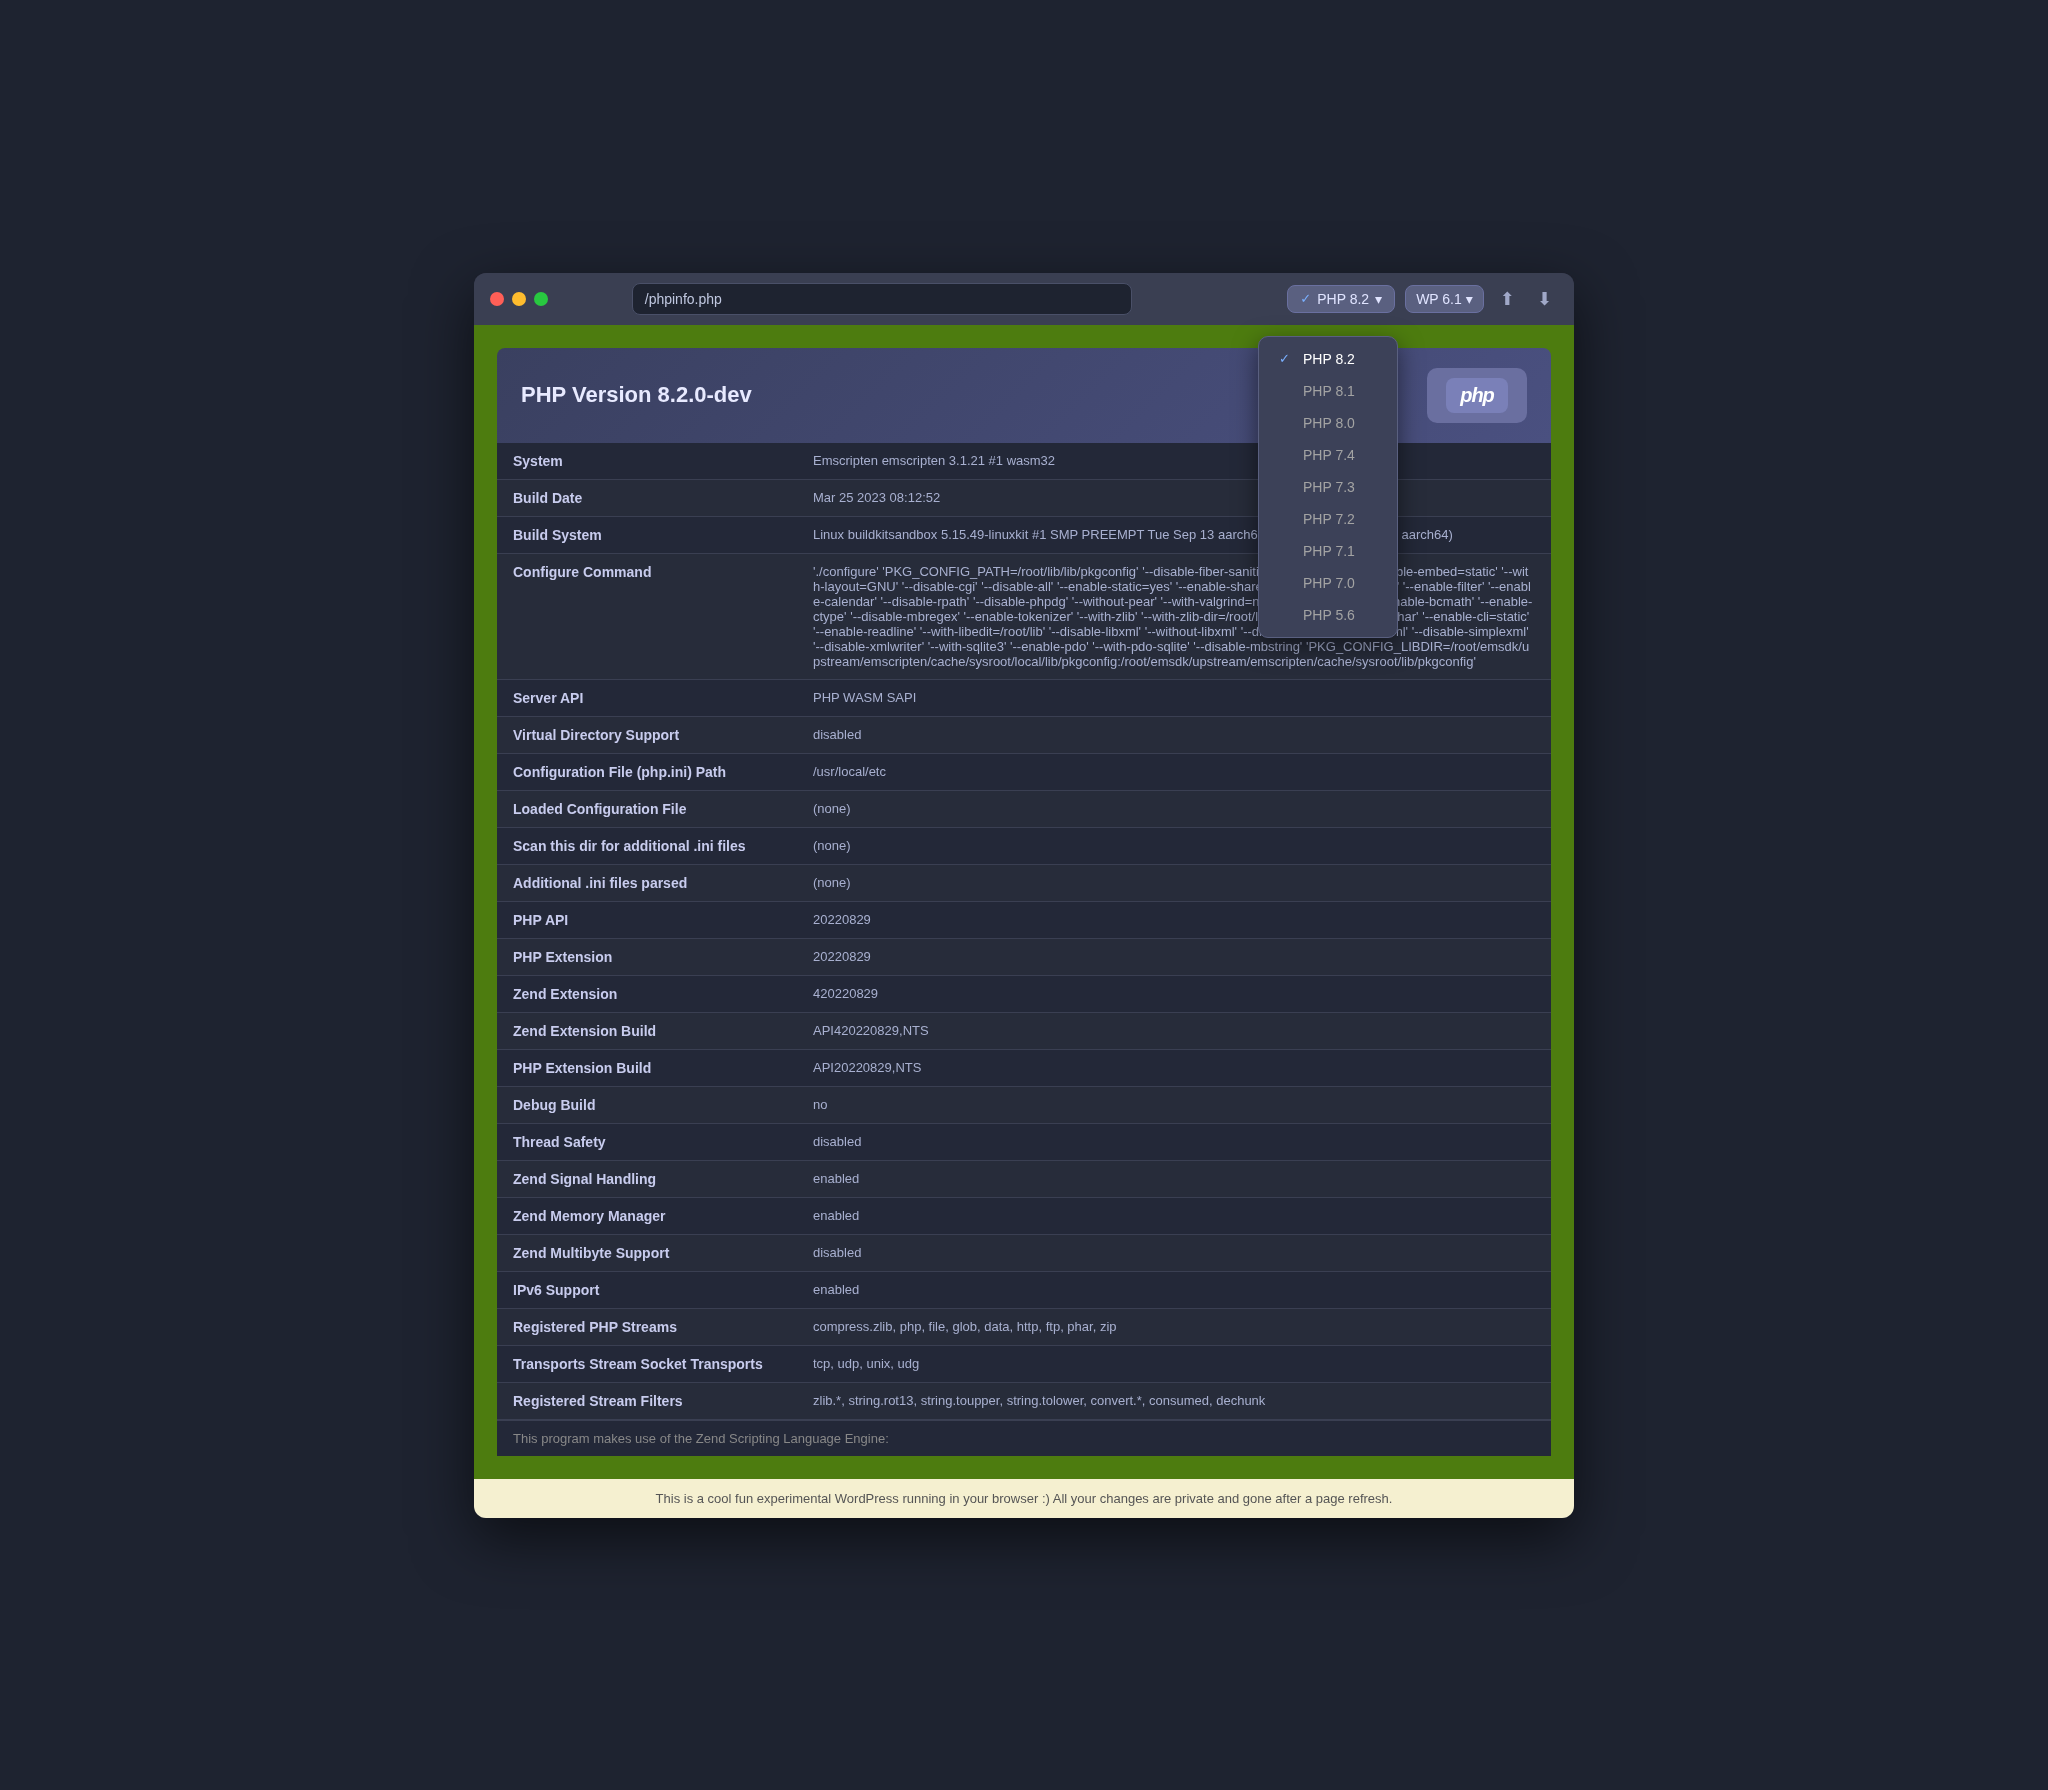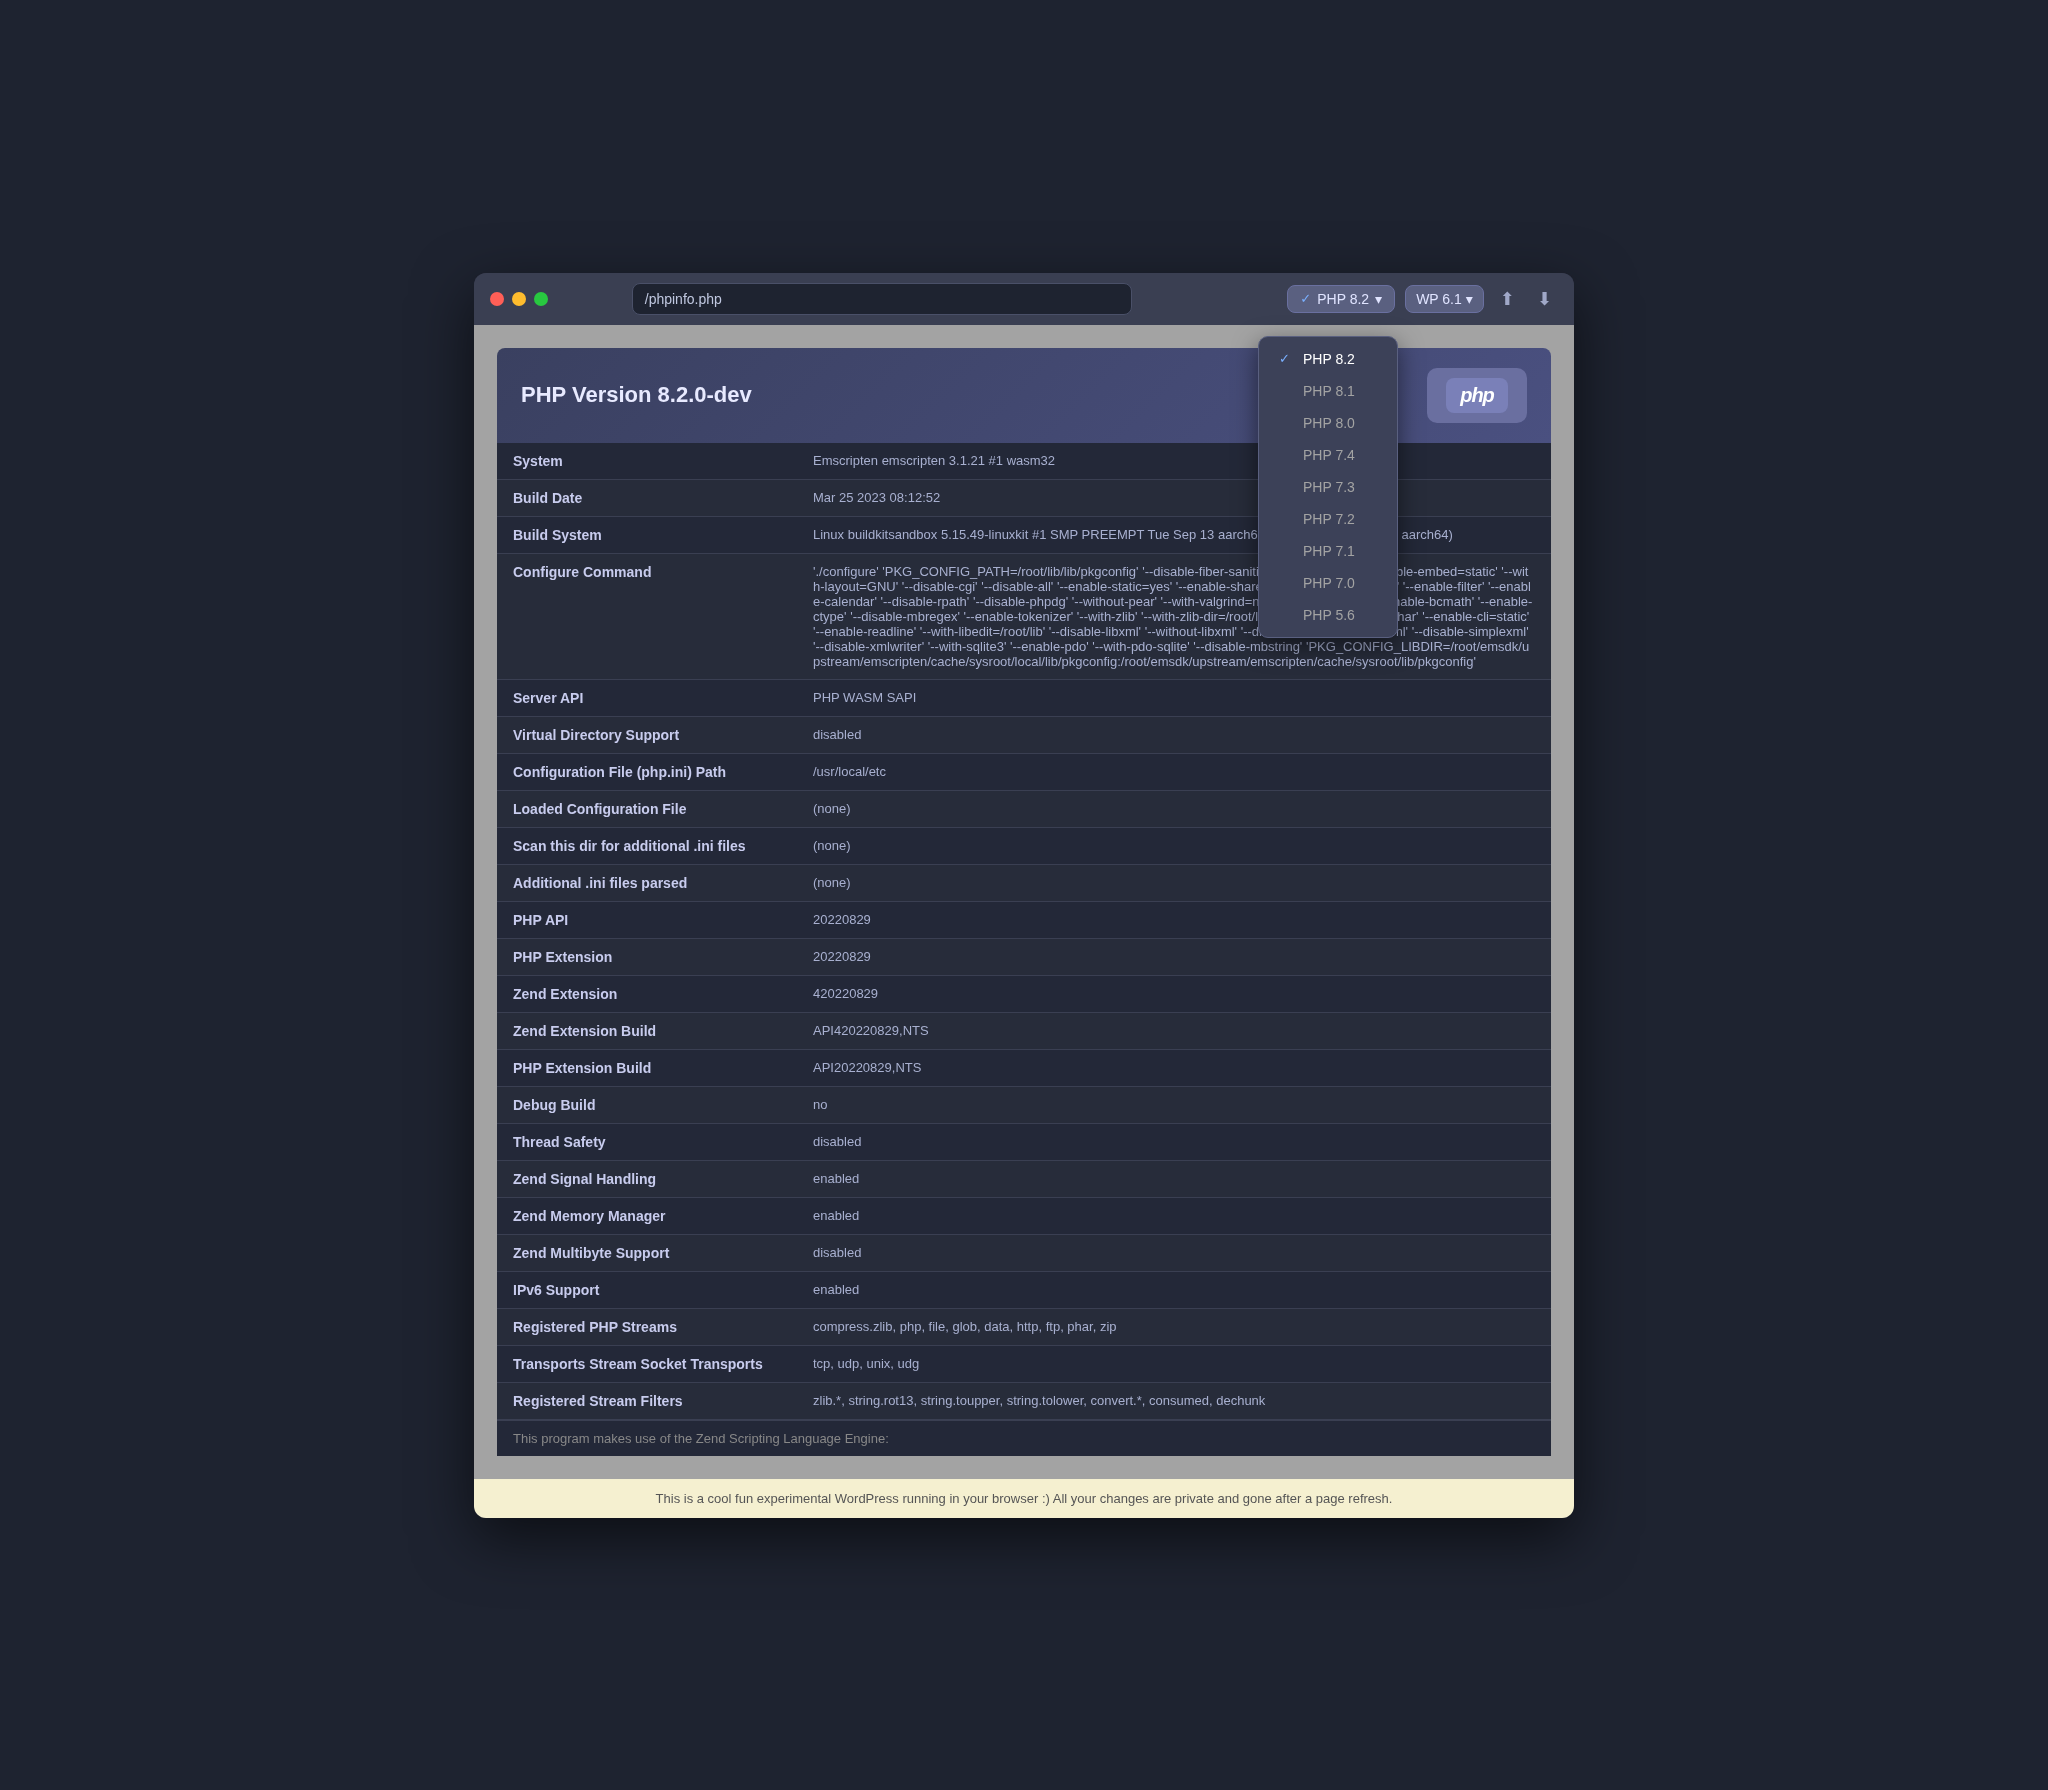--- a/index.html
+++ b/index.html
@@ -124,21 +124,21 @@
     }
     .toolbar-icon-btn {
       background: none;
       border: none;
       color: #a0a8c8;
       font-size: 18px;
       cursor: pointer;
       padding: 4px 6px;
     }
     .content-area {
-      background: #a3a3a3;
+      background: #4d7c0f;
       padding: 23px;
     }
     .php-header {
       background: linear-gradient(135deg, #3a4060, #4a5080);
       border-radius: 8px 8px 0 0;
       padding: 20px 24px;
       display: flex;
       align-items: center;
       justify-content: space-between;
       margin-bottom: 0;

